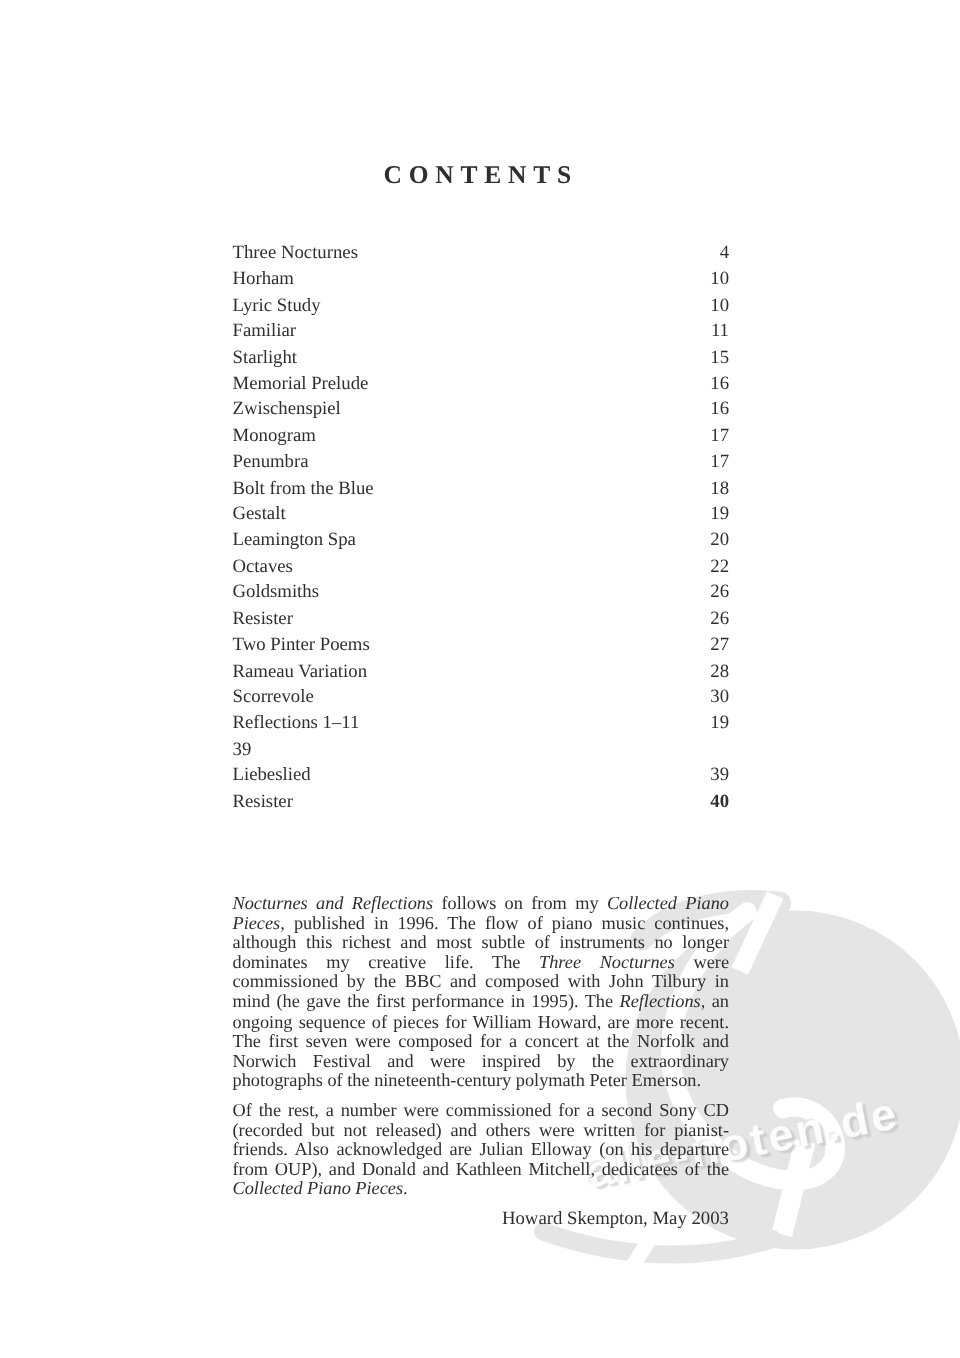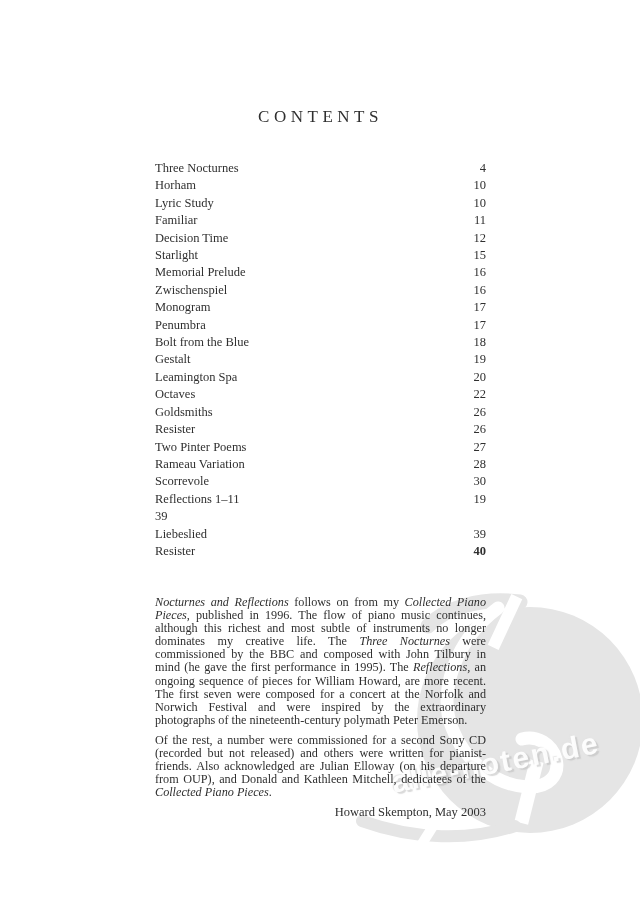--- a/index.html
+++ b/index.html
@@ -20,21 +20,21 @@
     font-weight:bold;font-size:30px;letter-spacing:2px;
     color:rgba(255,255,255,0.92);
     text-shadow:2px 2px 1px rgba(185,185,185,0.55), -1px -1px 1px rgba(228,228,228,0.9);
     white-space:nowrap;
   }
   
   .content{position:absolute;inset:0;z-index:1;}
   .doc-title{
     position:absolute;left:155px;width:331px;top:108px;
     text-align:center;font-size:17px;line-height:17px;
-    letter-spacing:4.5px;font-weight:normal;margin:0;
+    letter-spacing:4.5px;font-weight:bold;margin:0;
   }
   .toc{position:absolute;left:155px;width:331px;top:161px;}
   .toc-row{
     display:flex;justify-content:space-between;align-items:baseline;
     height:17.42px;font-size:12.5px;
   }
   .toc-title{white-space:nowrap;}
   .toc-page{white-space:nowrap;}
   .toc-page.bold{font-weight:bold;}
   .paras{position:absolute;left:155px;width:331px;top:596px;}
@@ -82,24 +82,20 @@
           <span class="toc-title">Horham</span>
           <span class="toc-page">10</span>
         </div>
         <div class="toc-row">
           <span class="toc-title">Lyric Study</span>
           <span class="toc-page">10</span>
         </div>
         <div class="toc-row">
           <span class="toc-title">Familiar</span>
           <span class="toc-page">11</span>
-        </div>
-        <div class="toc-row">
-          <span class="toc-title">Decision Time</span>
-          <span class="toc-page">12</span>
         </div>
         <div class="toc-row">
           <span class="toc-title">Starlight</span>
           <span class="toc-page">15</span>
         </div>
         <div class="toc-row">
           <span class="toc-title">Memorial Prelude</span>
           <span class="toc-page">16</span>
         </div>
         <div class="toc-row">

